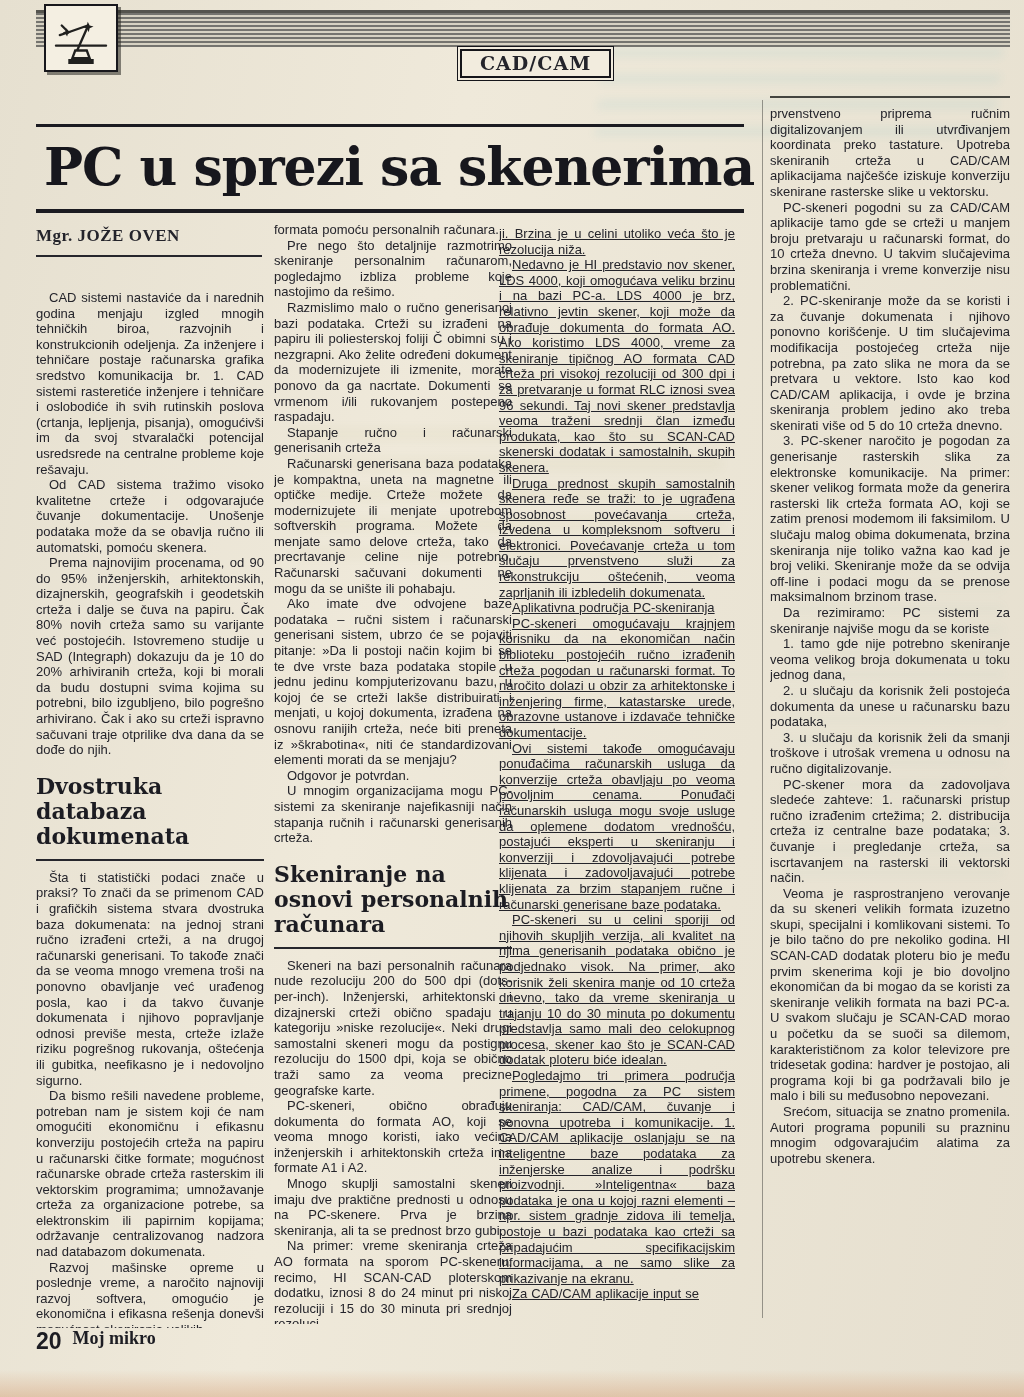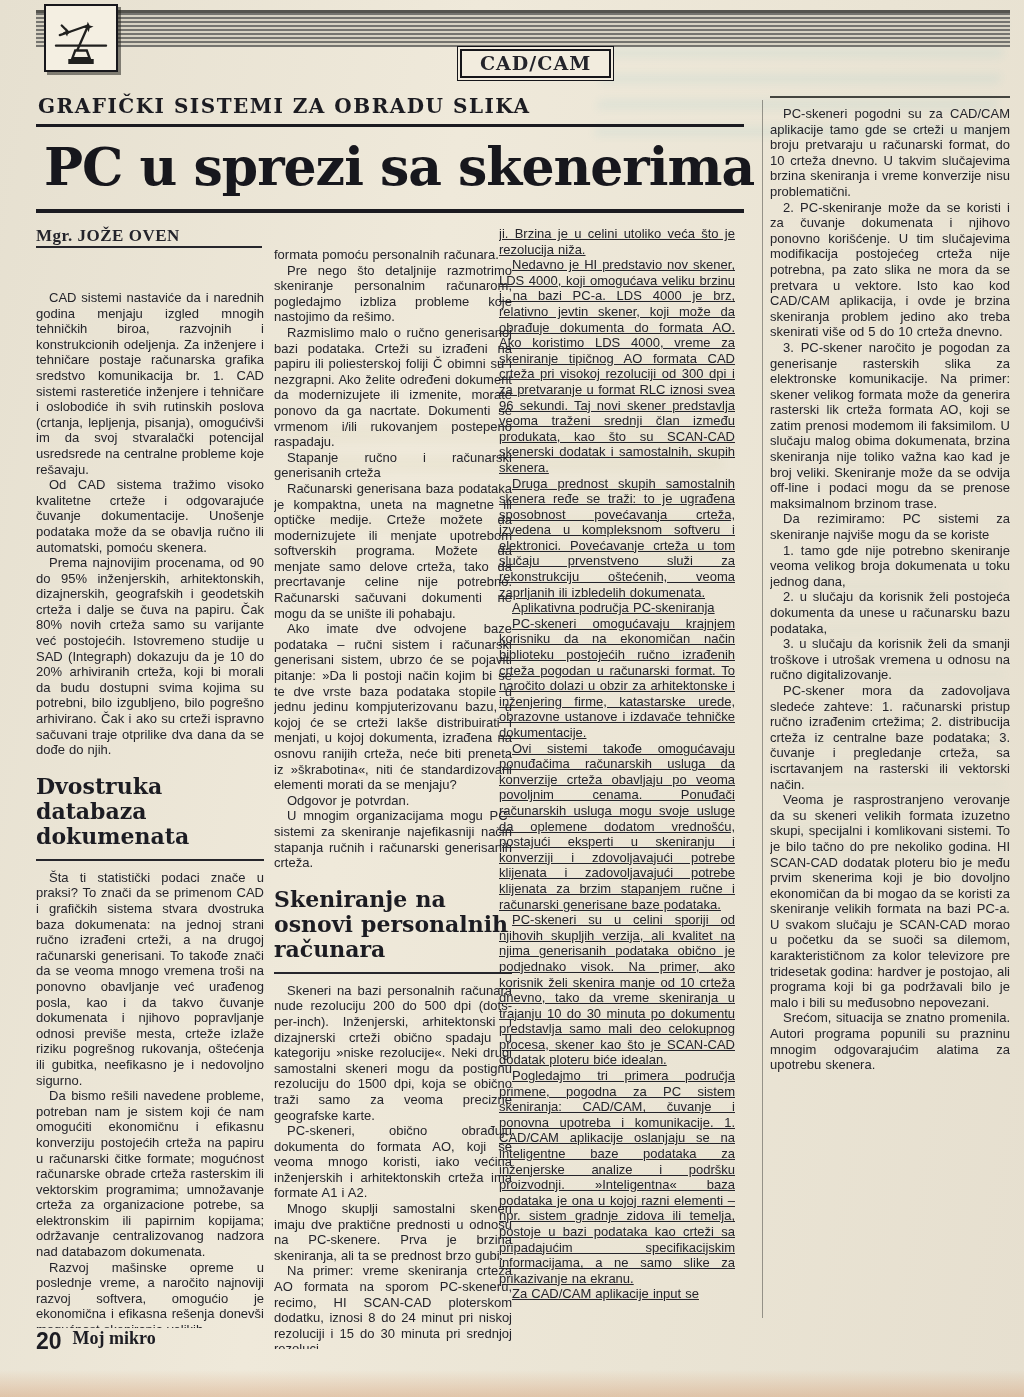--- a/index.html
+++ b/index.html
@@ -33,30 +33,30 @@
       padding:1px 18px 2px;font:700 19px "DejaVu Serif",serif;letter-spacing:1px;}
   .kicker{position:absolute;left:38px;top:94px;font:700 20px "DejaVu Serif",serif;
       letter-spacing:1.5px;white-space:nowrap;color:#1c1c22;}
   .rule{position:absolute;background:#1b1b21;}
   .rule-kicker{left:36px;top:124px;width:708px;height:3px;}
   .title{position:absolute;left:36px;top:128px;width:712px;margin:8px;
       font:700 52px "DejaVu Serif",serif;letter-spacing:-1px;white-space:nowrap;color:#17171d;}
   .rule-title{left:36px;top:209px;width:708px;height:4px;}
   .author{position:absolute;left:36px;top:226px;width:226px;
       font:700 17px "Liberation Serif",serif;letter-spacing:.5px;
-      border-bottom:2px solid #26262c;}
+      padding-bottom:9px;border-bottom:2px solid #26262c;}
   
   .col{position:absolute;text-align:justify;font-size:13px;line-height:15.6px;
       overflow:hidden;word-spacing:.5px;}
   .col p{margin:0;text-indent:13px;}
   .col p.lead{text-indent:0;}
   .colhead{font:700 22px "DejaVu Serif",serif;line-height:25px;text-align:left;
       margin:16px 0 9px;padding-bottom:10px;border-bottom:2px solid #26262c;color:#1c1c22;}
   .col1{left:36px;top:290px;width:228px;height:1038px;}
-  .col2{left:274px;top:222px;width:238px;height:1102px;margin-top:25px;}
+  .col2{left:274px;top:222px;width:238px;height:1102px;}
   .col3{left:499px;top:226px;width:236px;height:1100px;text-decoration:underline;}
   .col4{left:770px;top:96px;width:240px;height:1246px;border-top:2px solid #44443f;padding-top:8px;}
   .vsep{position:absolute;left:762px;top:100px;width:1px;height:1218px;background:rgba(45,45,42,.45);}
   
   .footer{position:absolute;left:36px;top:1328px;display:flex;align-items:flex-start;gap:11px;}
   .pgnum{font:700 23px "Liberation Sans",sans-serif;color:#1d1d23;}
   .mag{font:700 18px "Liberation Serif",serif;color:#1d1d23;}
 </style>
 </head>
 <body>
@@ -81,21 +81,20 @@
       </g>
       <path d="M37 10 l2 4 4 1 -4 2 -1 4 -2 -4 -4 -1 4 -2 z" fill="#20201f"></path>
       <path d="M15 17 l1.5 3 3 1 -3 1.5 -1 3 -1.5 -3 -3 -1 3 -1.5 z" fill="#20201f"></path>
     </svg>
   </div>
 
   <div class="tagbox">
     <span>CAD/CAM</span>
   </div>
 
-  <div class="kicker">GRAFIČKI SISTEMI ZA OBRADU SLIKA</div>
   <div class="rule rule-kicker"></div>
 
   <h1 class="title">PC u sprezi sa skenerima</h1>
   <div class="rule rule-title"></div>
 
   <div class="author">Mgr. JOŽE OVEN</div>
 
   <section class="col col1">
       <p>CAD sistemi nastaviće da i narednih godina menjaju izgled mnogih tehničkih biroa, razvojnih i konstrukcionih odeljenja. Za inženjere i tehničare postaje računarska grafika sredstvo komunikacija br. 1. CAD sistemi rasteretiće inženjere i tehničare i oslobodiće ih svih rutinskih poslova (crtanja, lepljenja, pisanja), omogućivši im da svoj stvaralački potencijal usredsrede na centralne probleme koje rešavaju.</p>
       <p>Od CAD sistema tražimo visoko kvalitetne crteže i odgovarajuće čuvanje dokumentacije. Unošenje podataka može da se obavlja ručno ili automatski, pomoću skenera.</p>
@@ -125,20 +124,21 @@
       <p>Nedavno je HI predstavio nov skener, LDS 4000, koji omogućava veliku brzinu i na bazi PC-a. LDS 4000 je brz, relativno jevtin skener, koji može da obrađuje dokumenta do formata AO. Ako koristimo LDS 4000, vreme za skeniranje tipičnog AO formata CAD crteža pri visokoj rezoluciji od 300 dpi i za pretvaranje u format RLC iznosi svea 96 sekundi. Taj novi skener predstavlja veoma traženi srednji član između produkata, kao što su SCAN-CAD skenerski dodatak i samostalnih, skupih skenera.</p>
       <p>Druga prednost skupih samostalnih skenera ređe se traži: to je ugrađena sposobnost povećavanja crteža, izvedena u kompleksnom softveru i elektronici. Povećavanje crteža u tom slučaju prvenstveno služi za rekonstrukciju oštećenih, veoma zaprljanih ili izbledelih dokumenata.</p>
       <p>Aplikativna područja PC-skeniranja</p>
       <p>PC-skeneri omogućavaju krajnjem korisniku da na ekonomičan način biblioteku postojećih ručno izrađenih crteža pogodan u računarski format. To naročito dolazi u obzir za arhitektonske i inženjering firme, katastarske urede, obrazovne ustanove i izdavače tehničke dokumentacije.</p>
       <p>Ovi sistemi takođe omogućavaju ponuđačima računarskih usluga da konverzije crteža obavljaju po veoma povoljnim cenama. Ponuđači računarskih usluga mogu svoje usluge da oplemene dodatom vrednošću, postajući eksperti u skeniranju i konverziji i zdovoljavajući potrebe klijenata i zadovoljavajući potrebe klijenata za brzim stapanjem ručne i računarski generisane baze podataka.</p>
       <p>PC-skeneri su u celini sporiji od njihovih skupljih verzija, ali kvalitet na njima generisanih podataka obično je podjednako visok. Na primer, ako korisnik želi skenira manje od 10 crteža dnevno, tako da vreme skeniranja u trajanju 10 do 30 minuta po dokumentu predstavlja samo mali deo celokupnog procesa, skener kao što je SCAN-CAD dodatak ploteru biće idealan.</p>
       <p>Pogledajmo tri primera područja primene, pogodna za PC sistem skeniranja: CAD/CAM, čuvanje i ponovna upotreba i komunikacije. 1. CAD/CAM aplikacije oslanjaju se na inteligentne baze podataka za inženjerske analize i podršku proizvodnji. »Inteligentna« baza podataka je ona u kojoj razni elementi – npr. sistem gradnje zidova ili temelja, postoje u bazi podataka kao crteži sa pripadajućim specifikacijskim informacijama, a ne samo slike za prikazivanje na ekranu.</p>
       <p>Za CAD/CAM aplikacije input se</p>
     </section>
   <section class="col col4">
+      <p class="lead">prvenstveno priprema ručnim digitalizovanjem ili utvrđivanjem koordinata preko tastature. Upotreba skeniranih crteža u CAD/CAM aplikacijama najčešće iziskuje konverziju skenirane rasterske slike u vektorsku.</p>
       <p>PC-skeneri pogodni su za CAD/CAM aplikacije tamo gde se crteži u manjem broju pretvaraju u računarski format, do 10 crteža dnevno. U takvim slučajevima brzina skeniranja i vreme konverzije nisu problematični.</p>
       <p>2. PC-skeniranje može da se koristi i za čuvanje dokumenata i njihovo ponovno korišćenje. U tim slučajevima modifikacija postojećeg crteža nije potrebna, pa zato slika ne mora da se pretvara u vektore. Isto kao kod CAD/CAM aplikacija, i ovde je brzina skeniranja problem jedino ako treba skenirati više od 5 do 10 crteža dnevno.</p>
       <p>3. PC-skener naročito je pogodan za generisanje rasterskih slika za elektronske komunikacije. Na primer: skener velikog formata može da generira rasterski lik crteža formata AO, koji se zatim prenosi modemom ili faksimilom. U slučaju malog obima dokumenata, brzina skeniranja nije toliko važna kao kad je broj veliki. Skeniranje može da se odvija off-line i podaci mogu da se prenose maksimalnom brzinom trase.</p>
       <p>Da rezimiramo: PC sistemi za skeniranje najviše mogu da se koriste</p>
       <p>1. tamo gde nije potrebno skeniranje veoma velikog broja dokumenata u toku jednog dana,</p>
       <p>2. u slučaju da korisnik želi postojeća dokumenta da unese u računarsku bazu podataka,</p>
       <p>3. u slučaju da korisnik želi da smanji troškove i utrošak vremena u odnosu na ručno digitalizovanje.</p>
       <p>PC-skener mora da zadovoljava sledeće zahteve: 1. računarski pristup ručno izrađenim crtežima; 2. distribucija crteža iz centralne baze podataka; 3. čuvanje i pregledanje crteža, sa iscrtavanjem na rasterski ili vektorski način.</p>
       <p>Veoma je rasprostranjeno verovanje da su skeneri velikih formata izuzetno skupi, specijalni i komlikovani sistemi. To je bilo tačno do pre nekoliko godina. HI SCAN-CAD dodatak ploteru bio je među prvim skenerima koji je bio dovoljno ekonomičan da bi mogao da se koristi za skeniranje velikih formata na bazi PC-a. U svakom slučaju je SCAN-CAD morao u početku da se suoči sa dilemom, karakterističnom za kolor televizore pre tridesetak godina: hardver je postojao, ali programa koji bi ga podržavali bilo je malo i bili su međusobno nepovezani.</p>
       <p>Srećom, situacija se znatno promenila. Autori programa popunili su prazninu mnogim odgovarajućim alatima za upotrebu skenera.</p>

